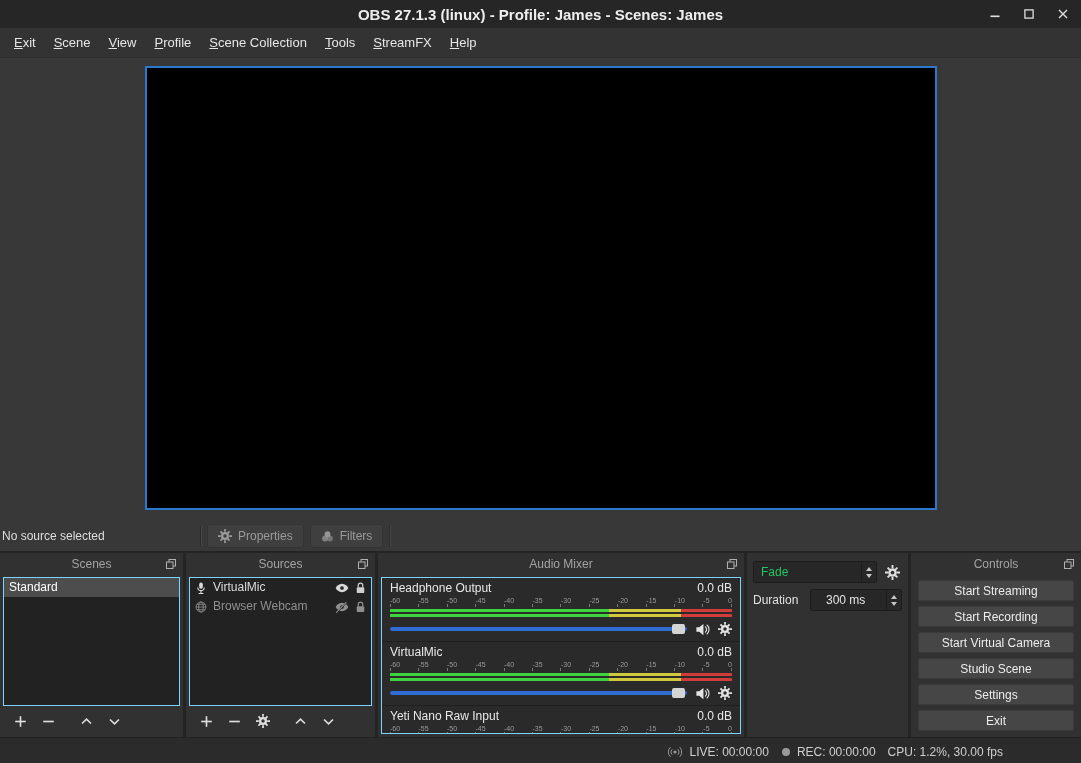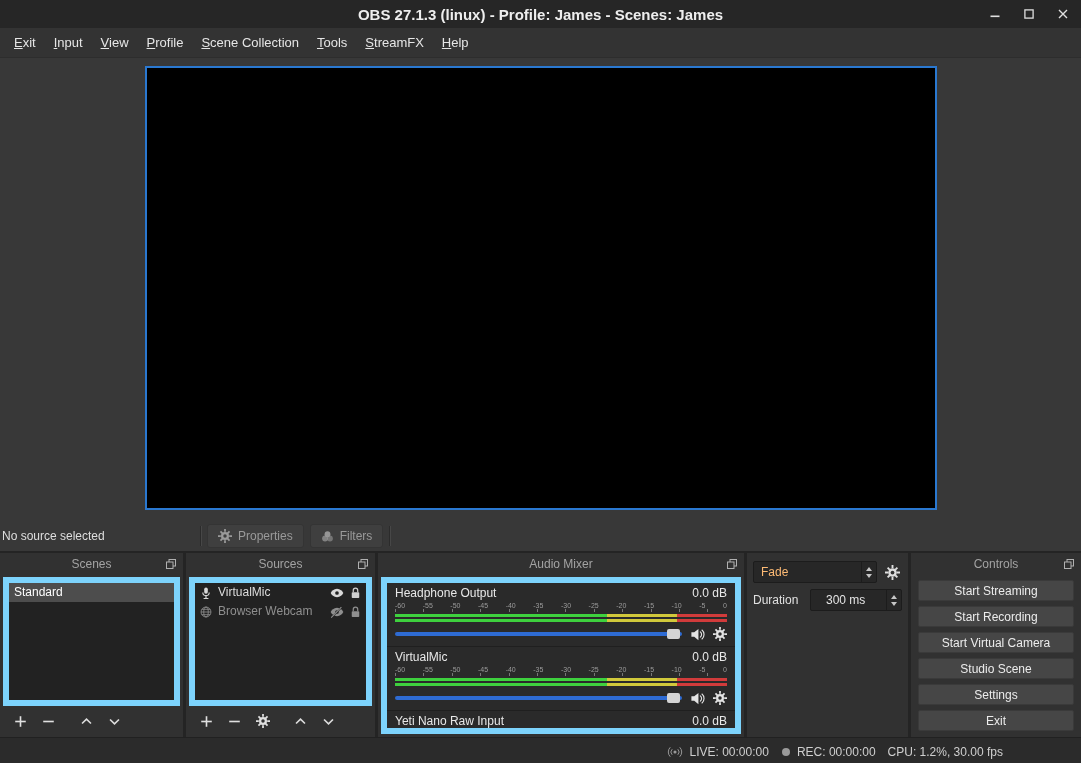--- a/index.html
+++ b/index.html
@@ -30,21 +30,21 @@
   .dock-area{position:absolute;left:0;top:551px;width:100%;height:186px;background:#242424;}
   .dock{position:absolute;top:2px;height:184px;background:#313131;}
   #dock-scenes{left:0;width:183px;}
   #dock-sources{left:186px;width:189px;}
   #dock-mixer{left:378px;width:366px;}
   #dock-transitions{left:747px;width:161px;}
   #dock-controls{left:911px;width:170px;}
   .dock-header{height:21px;display:flex;align-items:center;justify-content:center;position:relative;color:#a3a3a3;}
   .dock-popout{position:absolute;right:5px;top:4px;width:14px;height:14px;display:flex;align-items:center;justify-content:center;}
 
-  .inset{position:absolute;left:3px;right:3px;background:#222222;border:6px solid #7dd3fc;}
+  .inset{position:absolute;left:3px;right:3px;background:#222222;border:1px solid #7dd3fc;}
   .scene-list,.source-list{top:24px;bottom:31px;overflow:hidden;}
   .list-row{height:19px;line-height:19px;padding:0 5px;color:#dcdcdc;white-space:nowrap;overflow:hidden;}
   .scene-row.selected{background:#4d4d4d;color:#ffffff;}
   .src-row{display:flex;align-items:center;gap:6px;padding:0 5px;}
   .src-label{flex:1;overflow:hidden;white-space:nowrap;}
   .src-row.dimmed .src-label{color:#8f8f8f;}
   .dock-toolbar{position:absolute;left:3px;right:3px;bottom:3px;height:26px;display:flex;align-items:center;gap:13px;padding:0 10px;}
   .tb-btn{display:inline-flex;align-items:center;justify-content:center;width:15px;height:15px;}
   .tb-gap{margin-left:10px;}
   .icon{display:inline-flex;align-items:center;justify-content:center;}
@@ -57,21 +57,21 @@
   .tickmarks{height:3px;background-image:repeating-linear-gradient(to right,#787878 0 1px,transparent 1px 28.4px);}
   .meter{margin-top:2px;}
   .meter-bar{height:3px;margin-bottom:2px;background:linear-gradient(90deg,#3ed13e 0%,#3ed13e 64%,#d1c93b 64%,#d1c93b 85%,#d13b3b 85%,#d13b3b 100%);}
   .vol-row{display:flex;align-items:center;gap:8px;height:20px;margin-top:1px;}
   .vol-slider{flex:1;position:relative;height:4px;border-radius:2px;background:#2e6bd3;}
   .vol-handle{position:absolute;right:2px;top:-3px;width:13px;height:10px;border-radius:2px;background:#d4d4d4;}
 
   
   .trans-body{padding:8px 6px;}
   .trans-row{display:flex;align-items:center;gap:5px;}
-  .combo{flex:1;height:22px;background:#272727;border:1px solid #1c1c1c;border-radius:2px;display:flex;align-items:center;padding-left:7px;color:#fdba74;}
+  .combo{flex:1;height:22px;background:#272727;border:1px solid #1c1c1c;border-radius:2px;display:flex;align-items:center;padding-left:7px;color:#22c55e;}
   .combo-value,.spin-value{flex:1;}
   .combo-arrows,.spin-arrows{width:15px;height:100%;display:flex;flex-direction:column;align-items:center;justify-content:center;border-left:1px solid #1c1c1c;}
   .tri-up{width:0;height:0;border-left:3.5px solid transparent;border-right:3.5px solid transparent;border-bottom:4px solid #c6c6c6;margin:1.5px 0;}
   .tri-down{width:0;height:0;border-left:3.5px solid transparent;border-right:3.5px solid transparent;border-top:4px solid #c6c6c6;margin:1.5px 0;}
   .icon-btn{width:20px;height:20px;display:inline-flex;align-items:center;justify-content:center;}
   .dur-row{margin-top:6px;}
   .dur-label{width:52px;color:#e0e0e0;}
   .spinbox{flex:1;height:22px;background:#272727;border:1px solid #1c1c1c;border-radius:2px;display:flex;align-items:center;padding-left:15px;color:#e4e4e4;}
 
   
@@ -101,21 +101,21 @@
     <span class="win-btn">
         <svg width="10" height="10" viewBox="0 0 10 10">
           <path d="M1 1l8 8M9 1l-8 8" stroke="#e0e0e0" stroke-width="1.4"></path>
         </svg>
       </span>
   </div>
 </div>
 
 <div class="menubar">
     <span class="menu-item">Exit</span>
-    <span class="menu-item">Input</span>
+    <span class="menu-item">Scene</span>
     <span class="menu-item">View</span>
     <span class="menu-item">Profile</span>
     <span class="menu-item">Scene Collection</span>
     <span class="menu-item">Tools</span>
     <span class="menu-item">StreamFX</span>
     <span class="menu-item">Help</span>
   </div>
 
 <div class="preview"></div>
 

